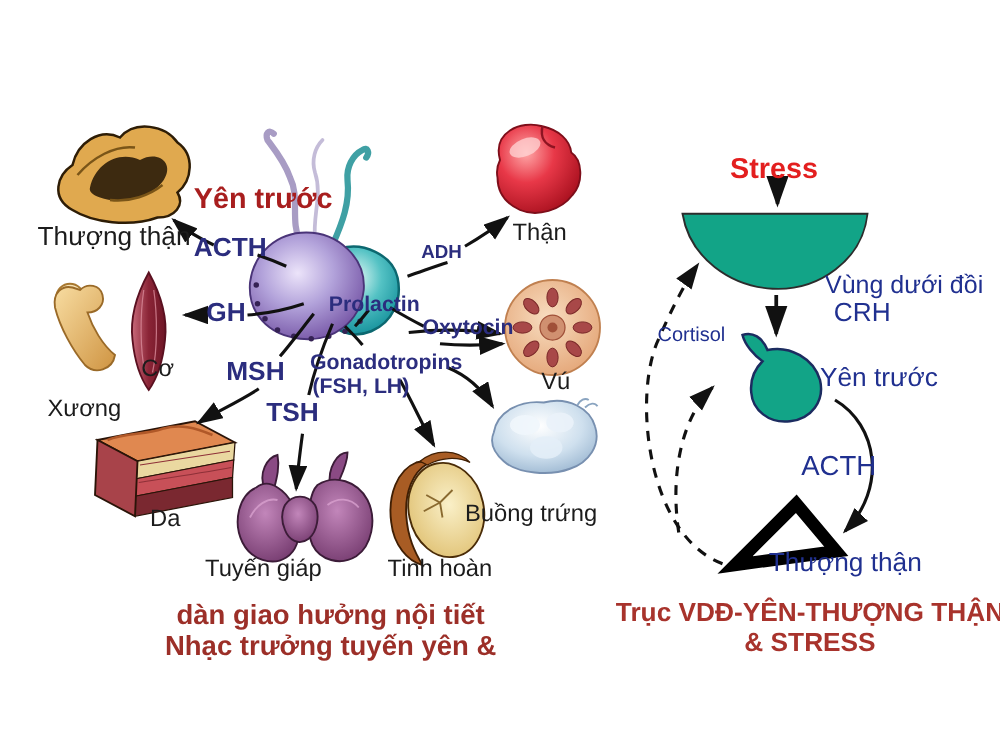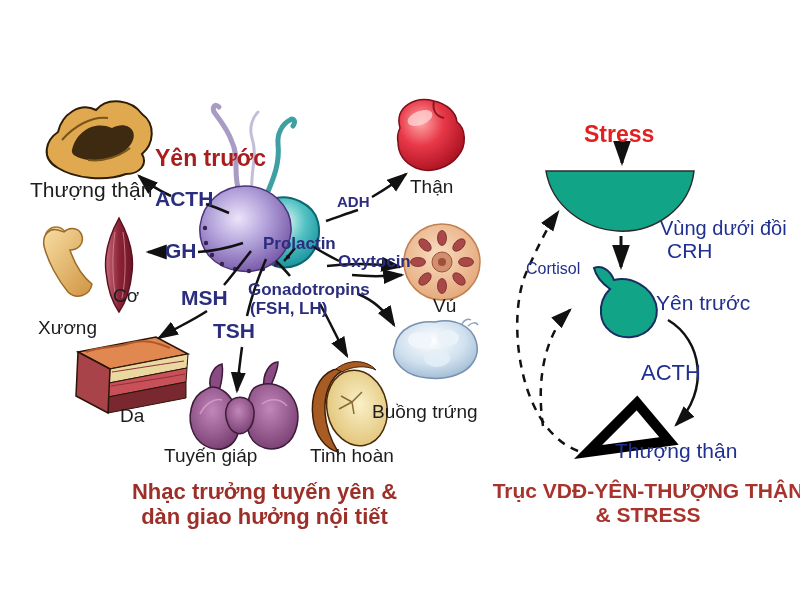--- a/index.html
+++ b/index.html
@@ -212,22 +212,22 @@
   <div class="lbl hormone-sm" style="left:338px;top:253px;">Oxytocin</div>
   <div class="lbl hormone-sm" style="left:248px;top:281px;">Gonadotropins</div>
   <div class="lbl hormone-sm" style="left:250px;top:300px;">(FSH, LH)</div>
   <div class="lbl hormone" style="left:213px;top:320px;">TSH</div>
   <div class="lbl organ" style="left:433px;top:296px;">Vú</div>
   <div class="lbl organ" style="left:372px;top:402px;">Buồng trứng</div>
   <div class="lbl organ" style="left:120px;top:368px;margin-top:38px;">Da</div>
   <div class="lbl organ" style="left:164px;top:446px;text-align:center;">Tuyến giáp</div>
   <div class="lbl organ" style="left:310px;top:446px;">Tinh hoàn</div>
   <div id="caption-left" class="caption">
+    <div>dàn giao hưởng nội tiết</div>
     <div>Nhạc trưởng tuyến yên &amp;</div>
-    <div>dàn giao hưởng nội tiết</div>
   </div>
 
   <div class="lbl stress" style="left:584px;top:122px;text-align:right;">Stress</div>
   <div class="lbl axis" style="left:660px;top:218px;font-size:20px;">Vùng dưới đồi</div>
   <div class="lbl axis" style="left:667px;top:240px;">CRH</div>
   <div class="lbl axis" style="left:526px;top:261px;font-size:16px;">Cortisol</div>
   <div class="lbl axis" style="left:656px;top:292px;">Yên trước</div>
   <div class="lbl axis" style="left:641px;top:361px;font-size:22px;">ACTH</div>
   <div class="lbl axis" style="left:615px;top:440px;">Thượng thận</div>
   <div id="caption-right" class="caption">

